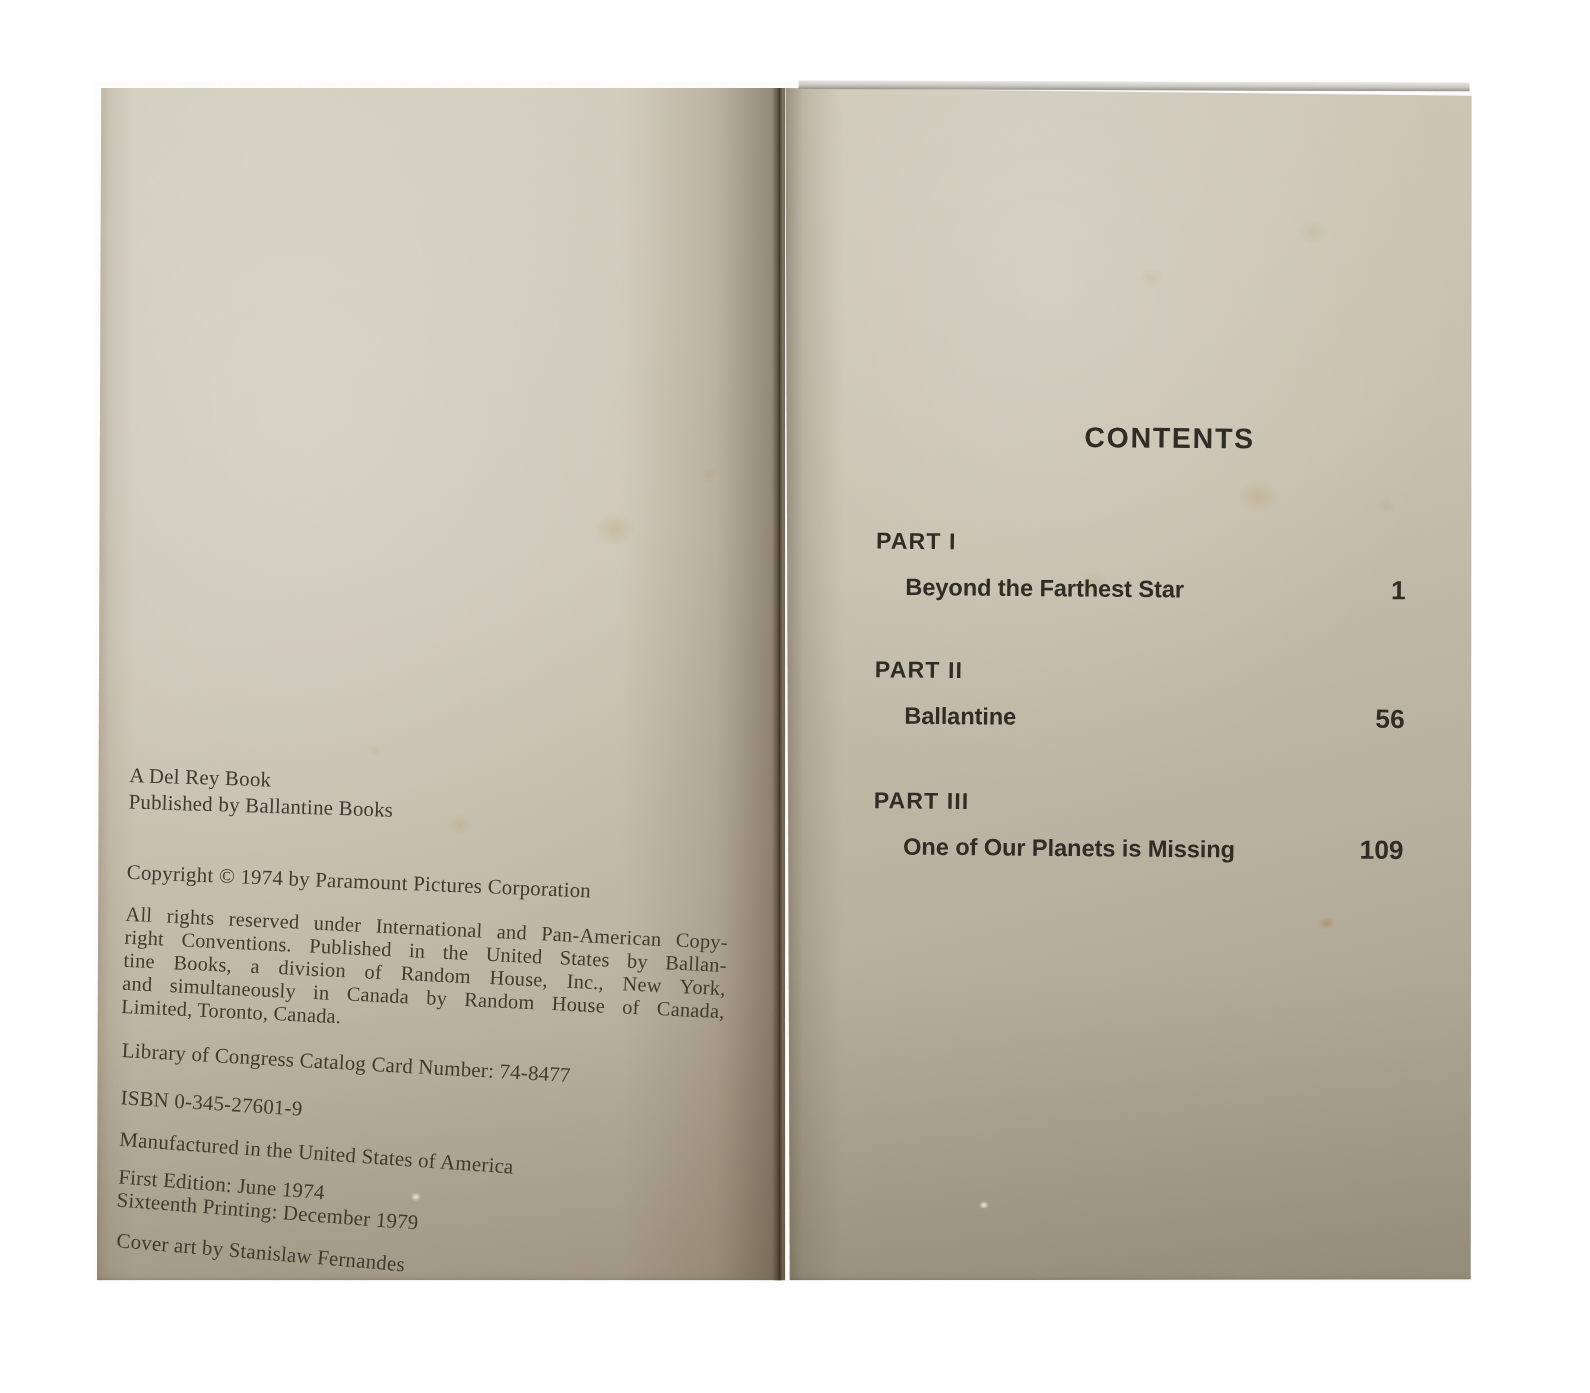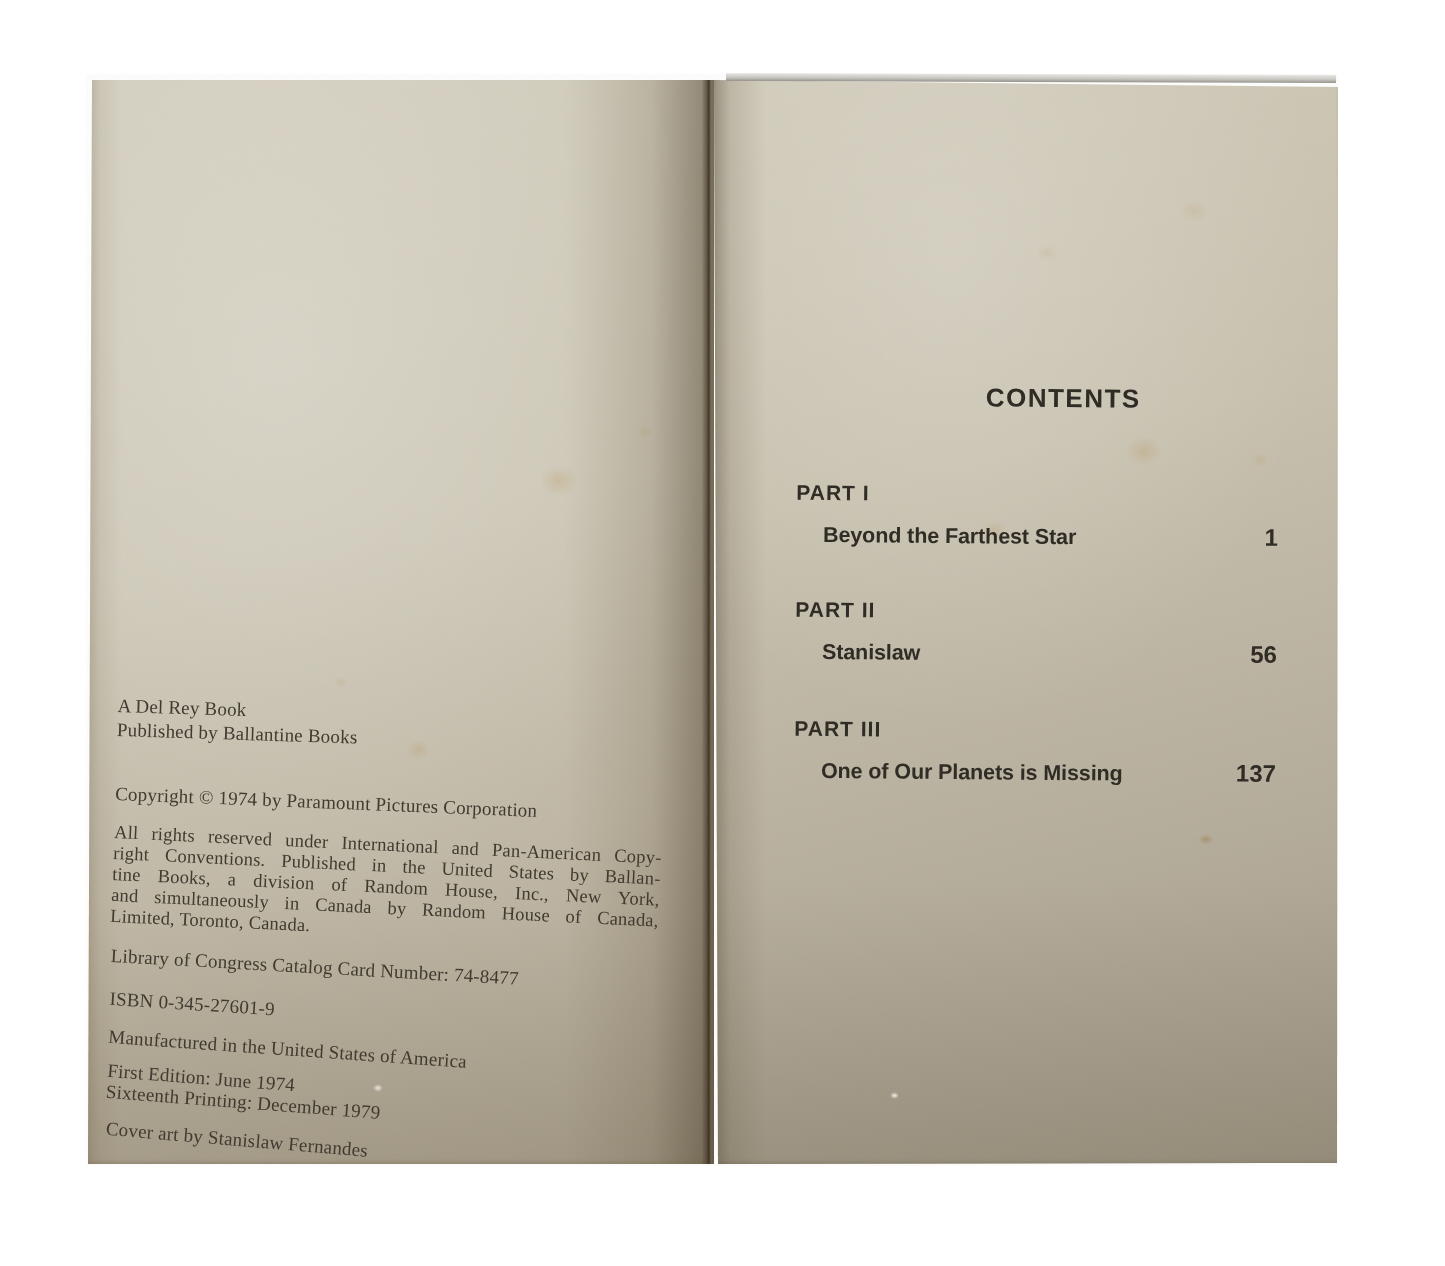--- a/index.html
+++ b/index.html
@@ -198,30 +198,30 @@
       <div class="toc-part">PART I</div>
       <div class="toc-title-row">
         <span class="toc-title">Beyond the Farthest Star</span>
         <span class="toc-page">1</span>
       </div>
     </div>
 
     <div class="toc-entry e2">
       <div class="toc-part">PART II</div>
       <div class="toc-title-row">
-        <span class="toc-title">Stanislaw</span>
+        <span class="toc-title">Ballantine</span>
         <span class="toc-page">56</span>
       </div>
     </div>
 
     <div class="toc-entry e3">
       <div class="toc-part">PART III</div>
       <div class="toc-title-row">
         <span class="toc-title">One of Our Planets is Missing</span>
-        <span class="toc-page">137</span>
+        <span class="toc-page">109</span>
       </div>
     </div>
   </div>
 
   <svg id="grain" width="1252" height="1092" xmlns="http://www.w3.org/2000/svg">
     <filter id="paperGrain">
       <feTurbulence type="fractalNoise" baseFrequency="0.8" numOctaves="2" seed="7" stitchTiles="stitch"></feTurbulence>
       <feColorMatrix type="matrix" values="0 0 0 0 0.46  0 0 0 0 0.43  0 0 0 0 0.36  0 0 0 0.16 0"></feColorMatrix>
     </filter>
     <rect width="100%" height="100%" filter="url(#paperGrain)"></rect>

